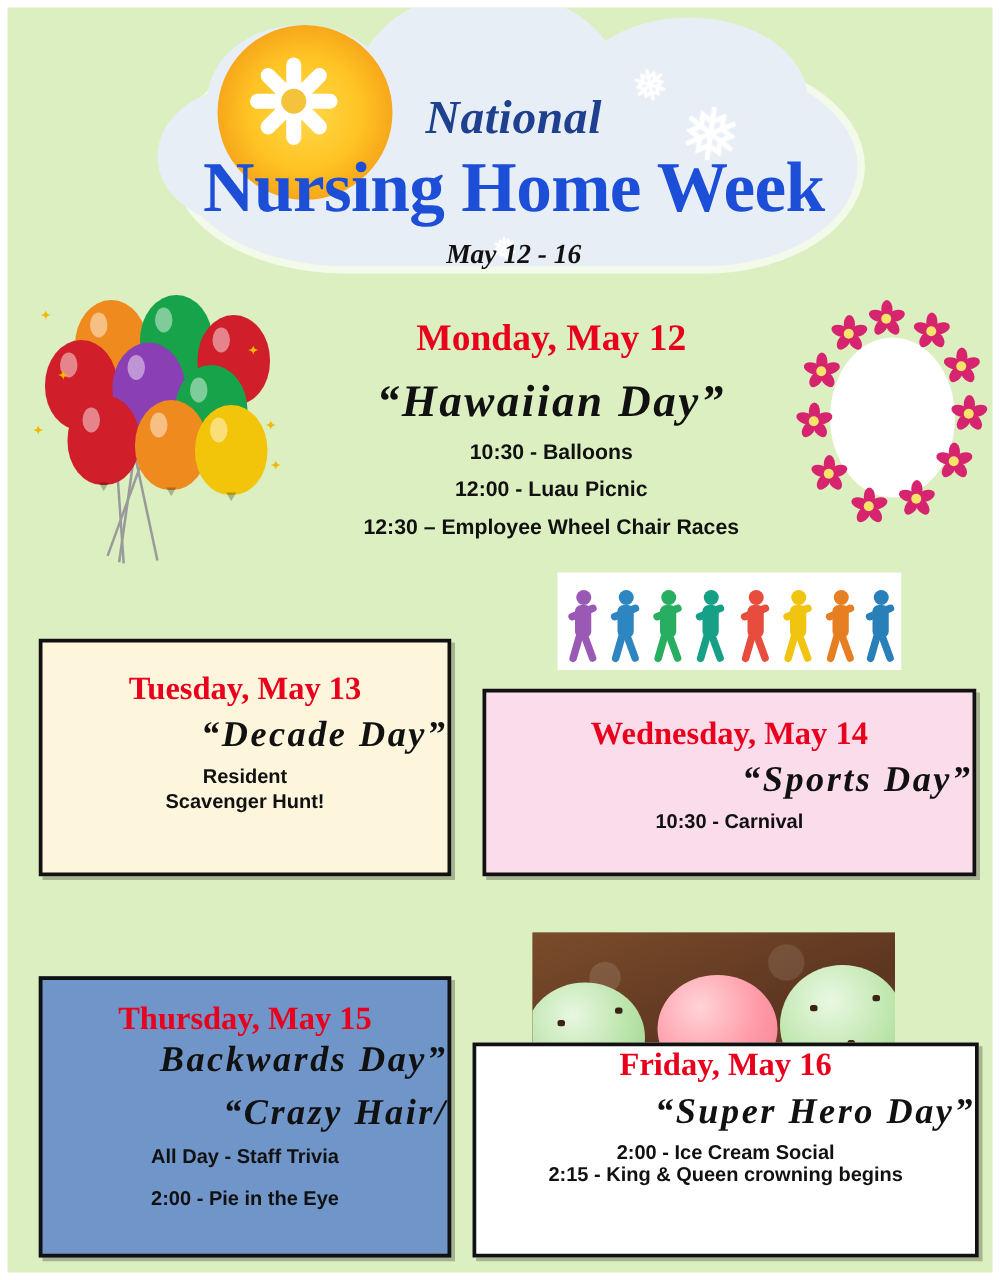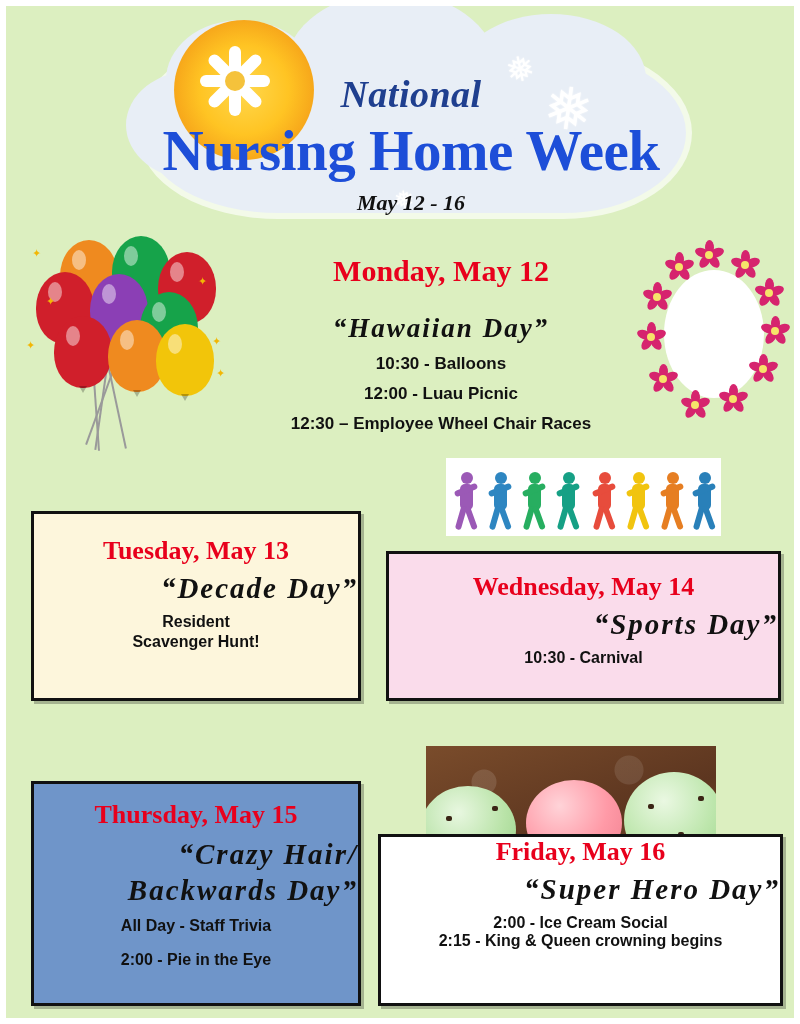--- a/index.html
+++ b/index.html
@@ -238,21 +238,21 @@
     color: #e8001c;
   }
   .monday .day-title { font-size: 30px; }
   .day-theme {
     font-family: "Liberation Serif", serif;
     font-weight: bold;
     font-style: italic;
     color: #111111;
     letter-spacing: 2px;
   }
-  .monday .day-theme { font-size: 27px; margin-top: 25px; }
+  .monday .day-theme { font-size: 36px; margin-top: 12px; }
   .event-line {
     font-family: "Liberation Sans", sans-serif;
     font-weight: bold;
     font-size: 17px;
     color: #111111;
     margin-top: 10px;
   }
 
   
   .sports-img {
@@ -632,22 +632,22 @@
     <div class="chip" style="left:20px; top:70px;"></div>
     <div class="chip" style="left:48px; top:96px;"></div>
     <div class="chip" style="left:66px; top:60px;"></div>
     <div class="chip" style="left:222px; top:58px;"></div>
     <div class="chip" style="left:252px; top:86px;"></div>
     <div class="chip" style="left:272px; top:50px;"></div>
   </div>
 
   <div class="card" id="card-thursday">
     <div class="day-title">Thursday, May 15</div>
+    <div class="day-theme theme-two-line" style="margin-top:0;">Backwards Day”</div>
     <div class="day-theme theme-two-line">“Crazy Hair/</div>
-    <div class="day-theme theme-two-line" style="margin-top:0;">Backwards Day”</div>
     <div class="event-line">All Day - Staff Trivia</div>
     <div class="event-line" style="margin-top:16px;">2:00 - Pie in the Eye</div>
   </div>
 
   <div class="card" id="card-friday">
     <div class="day-title">Friday, May 16</div>
     <div class="day-theme">“Super Hero Day”</div>
     <div class="event-line">2:00 - Ice Cream Social</div>
     <div class="event-line" style="margin-top:0;">2:15 - King &amp; Queen crowning begins</div>
   </div>

